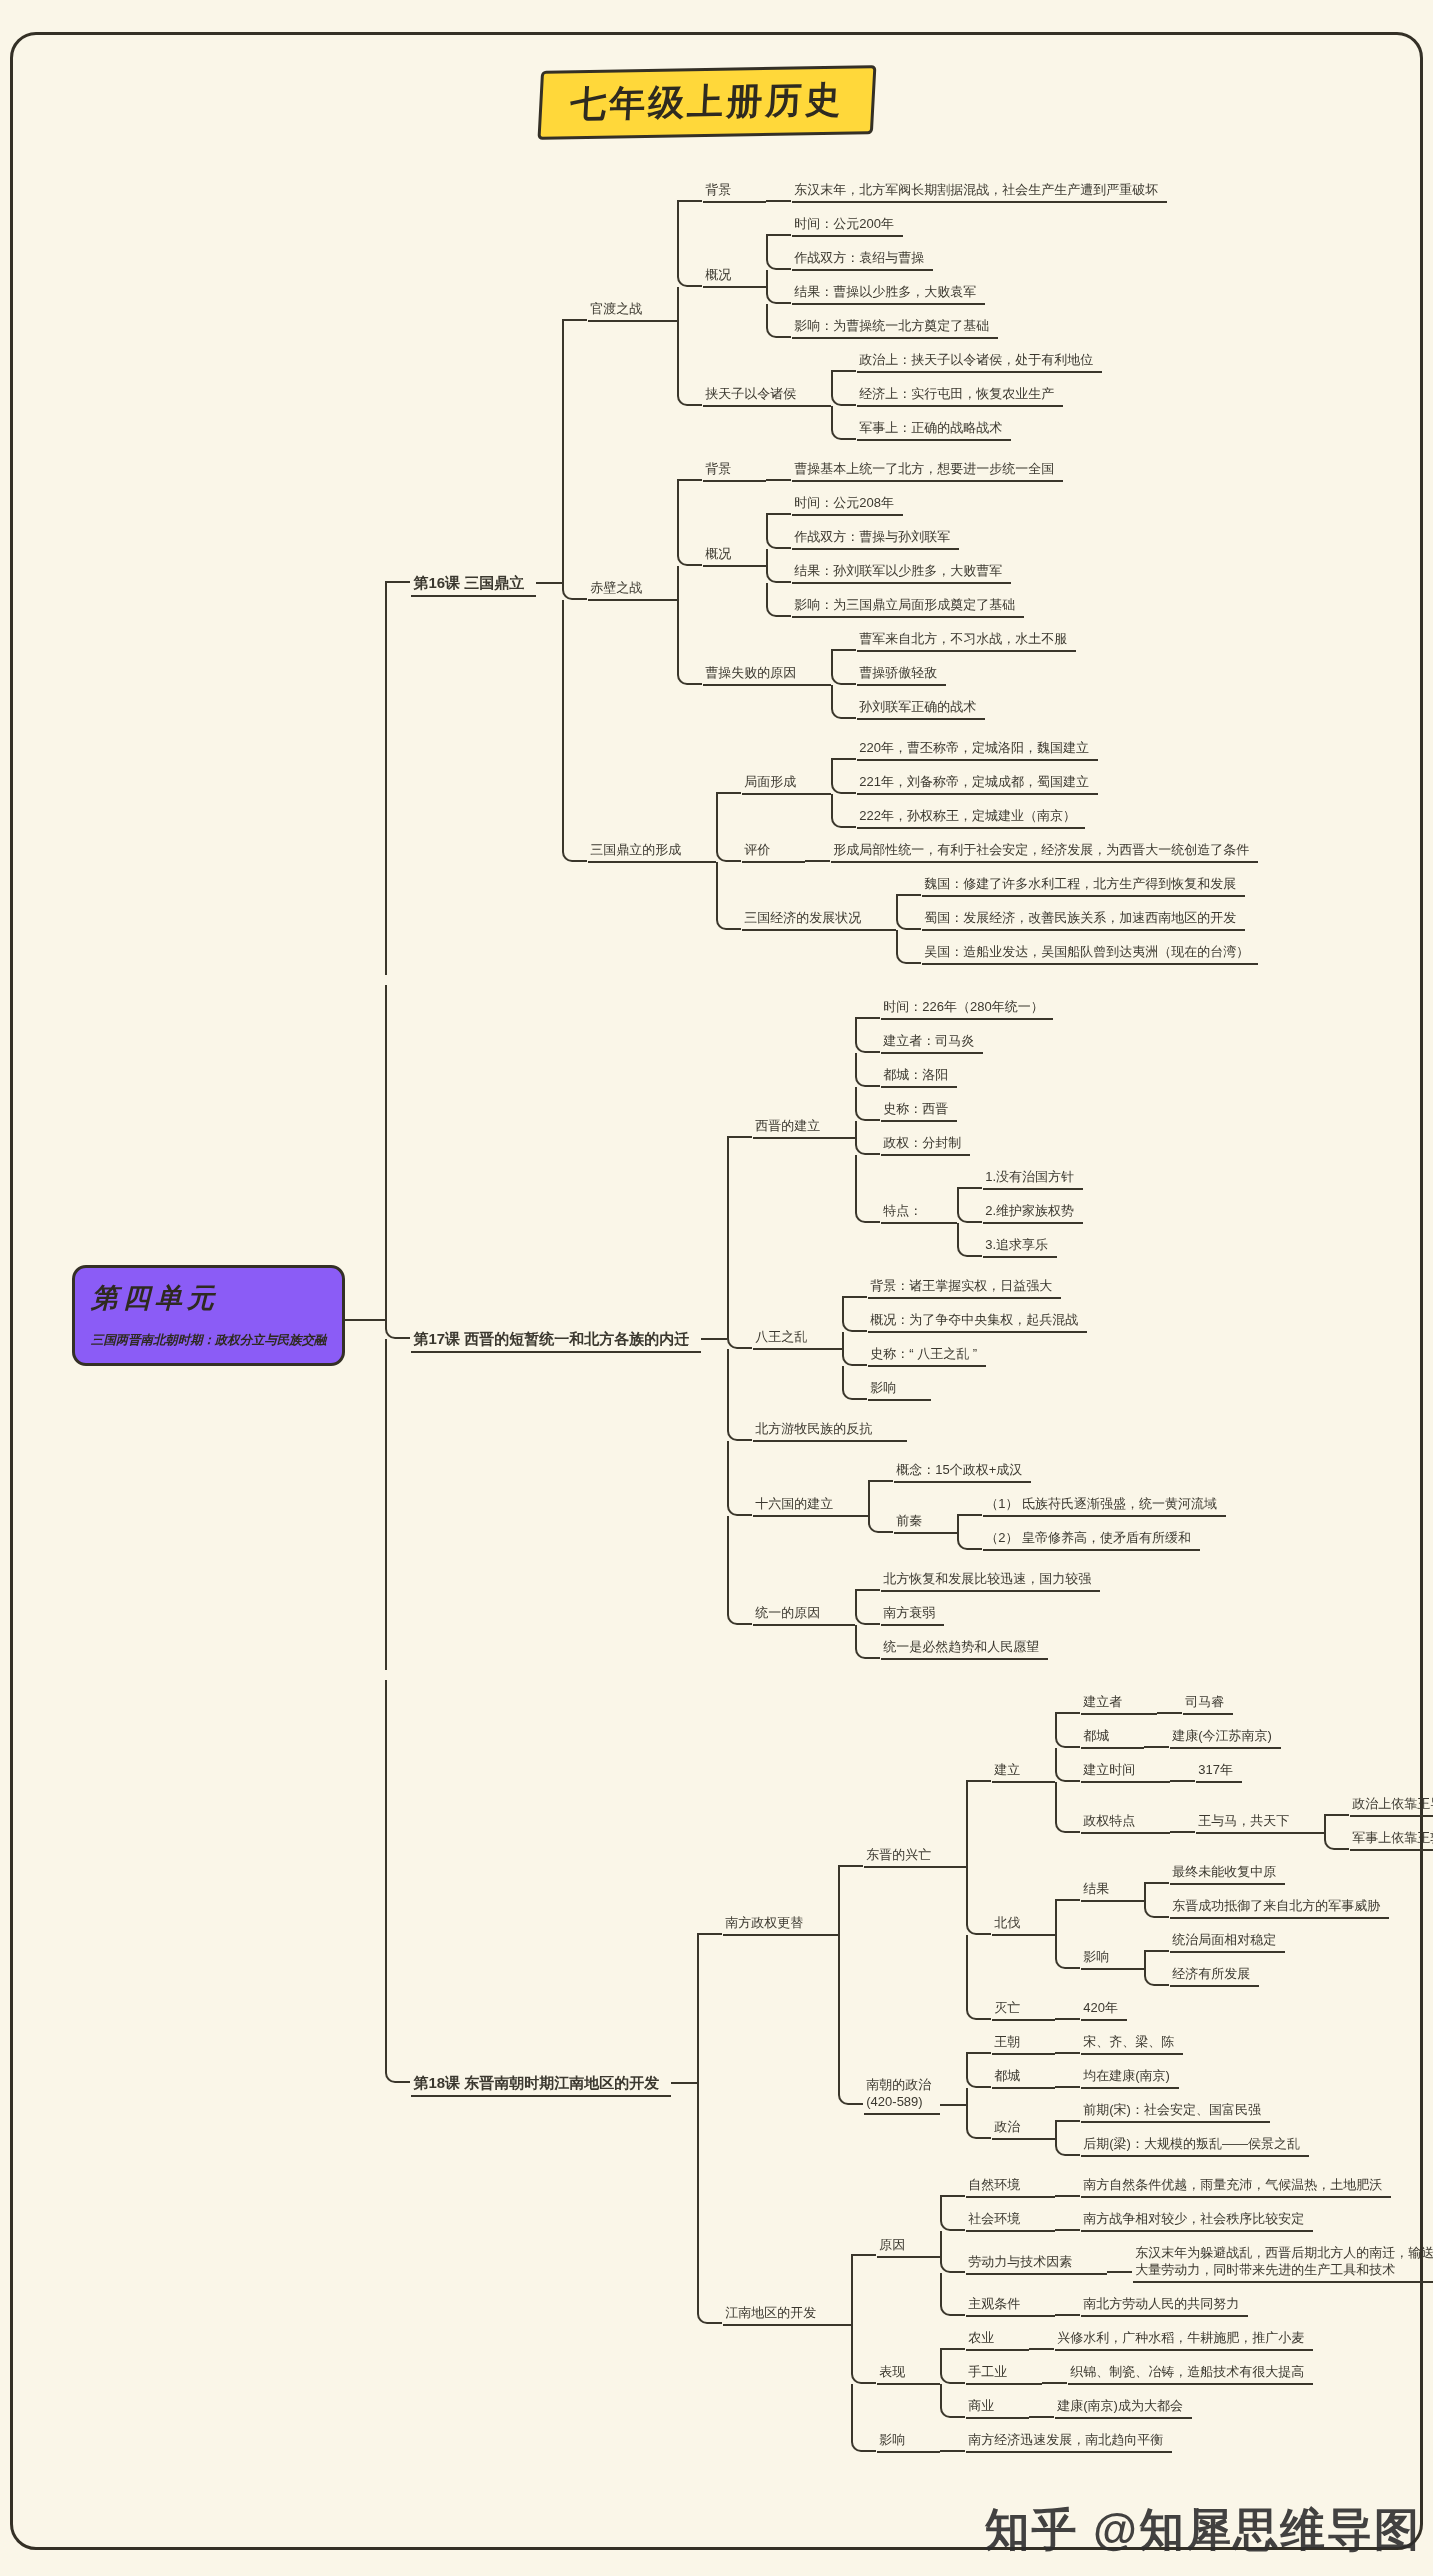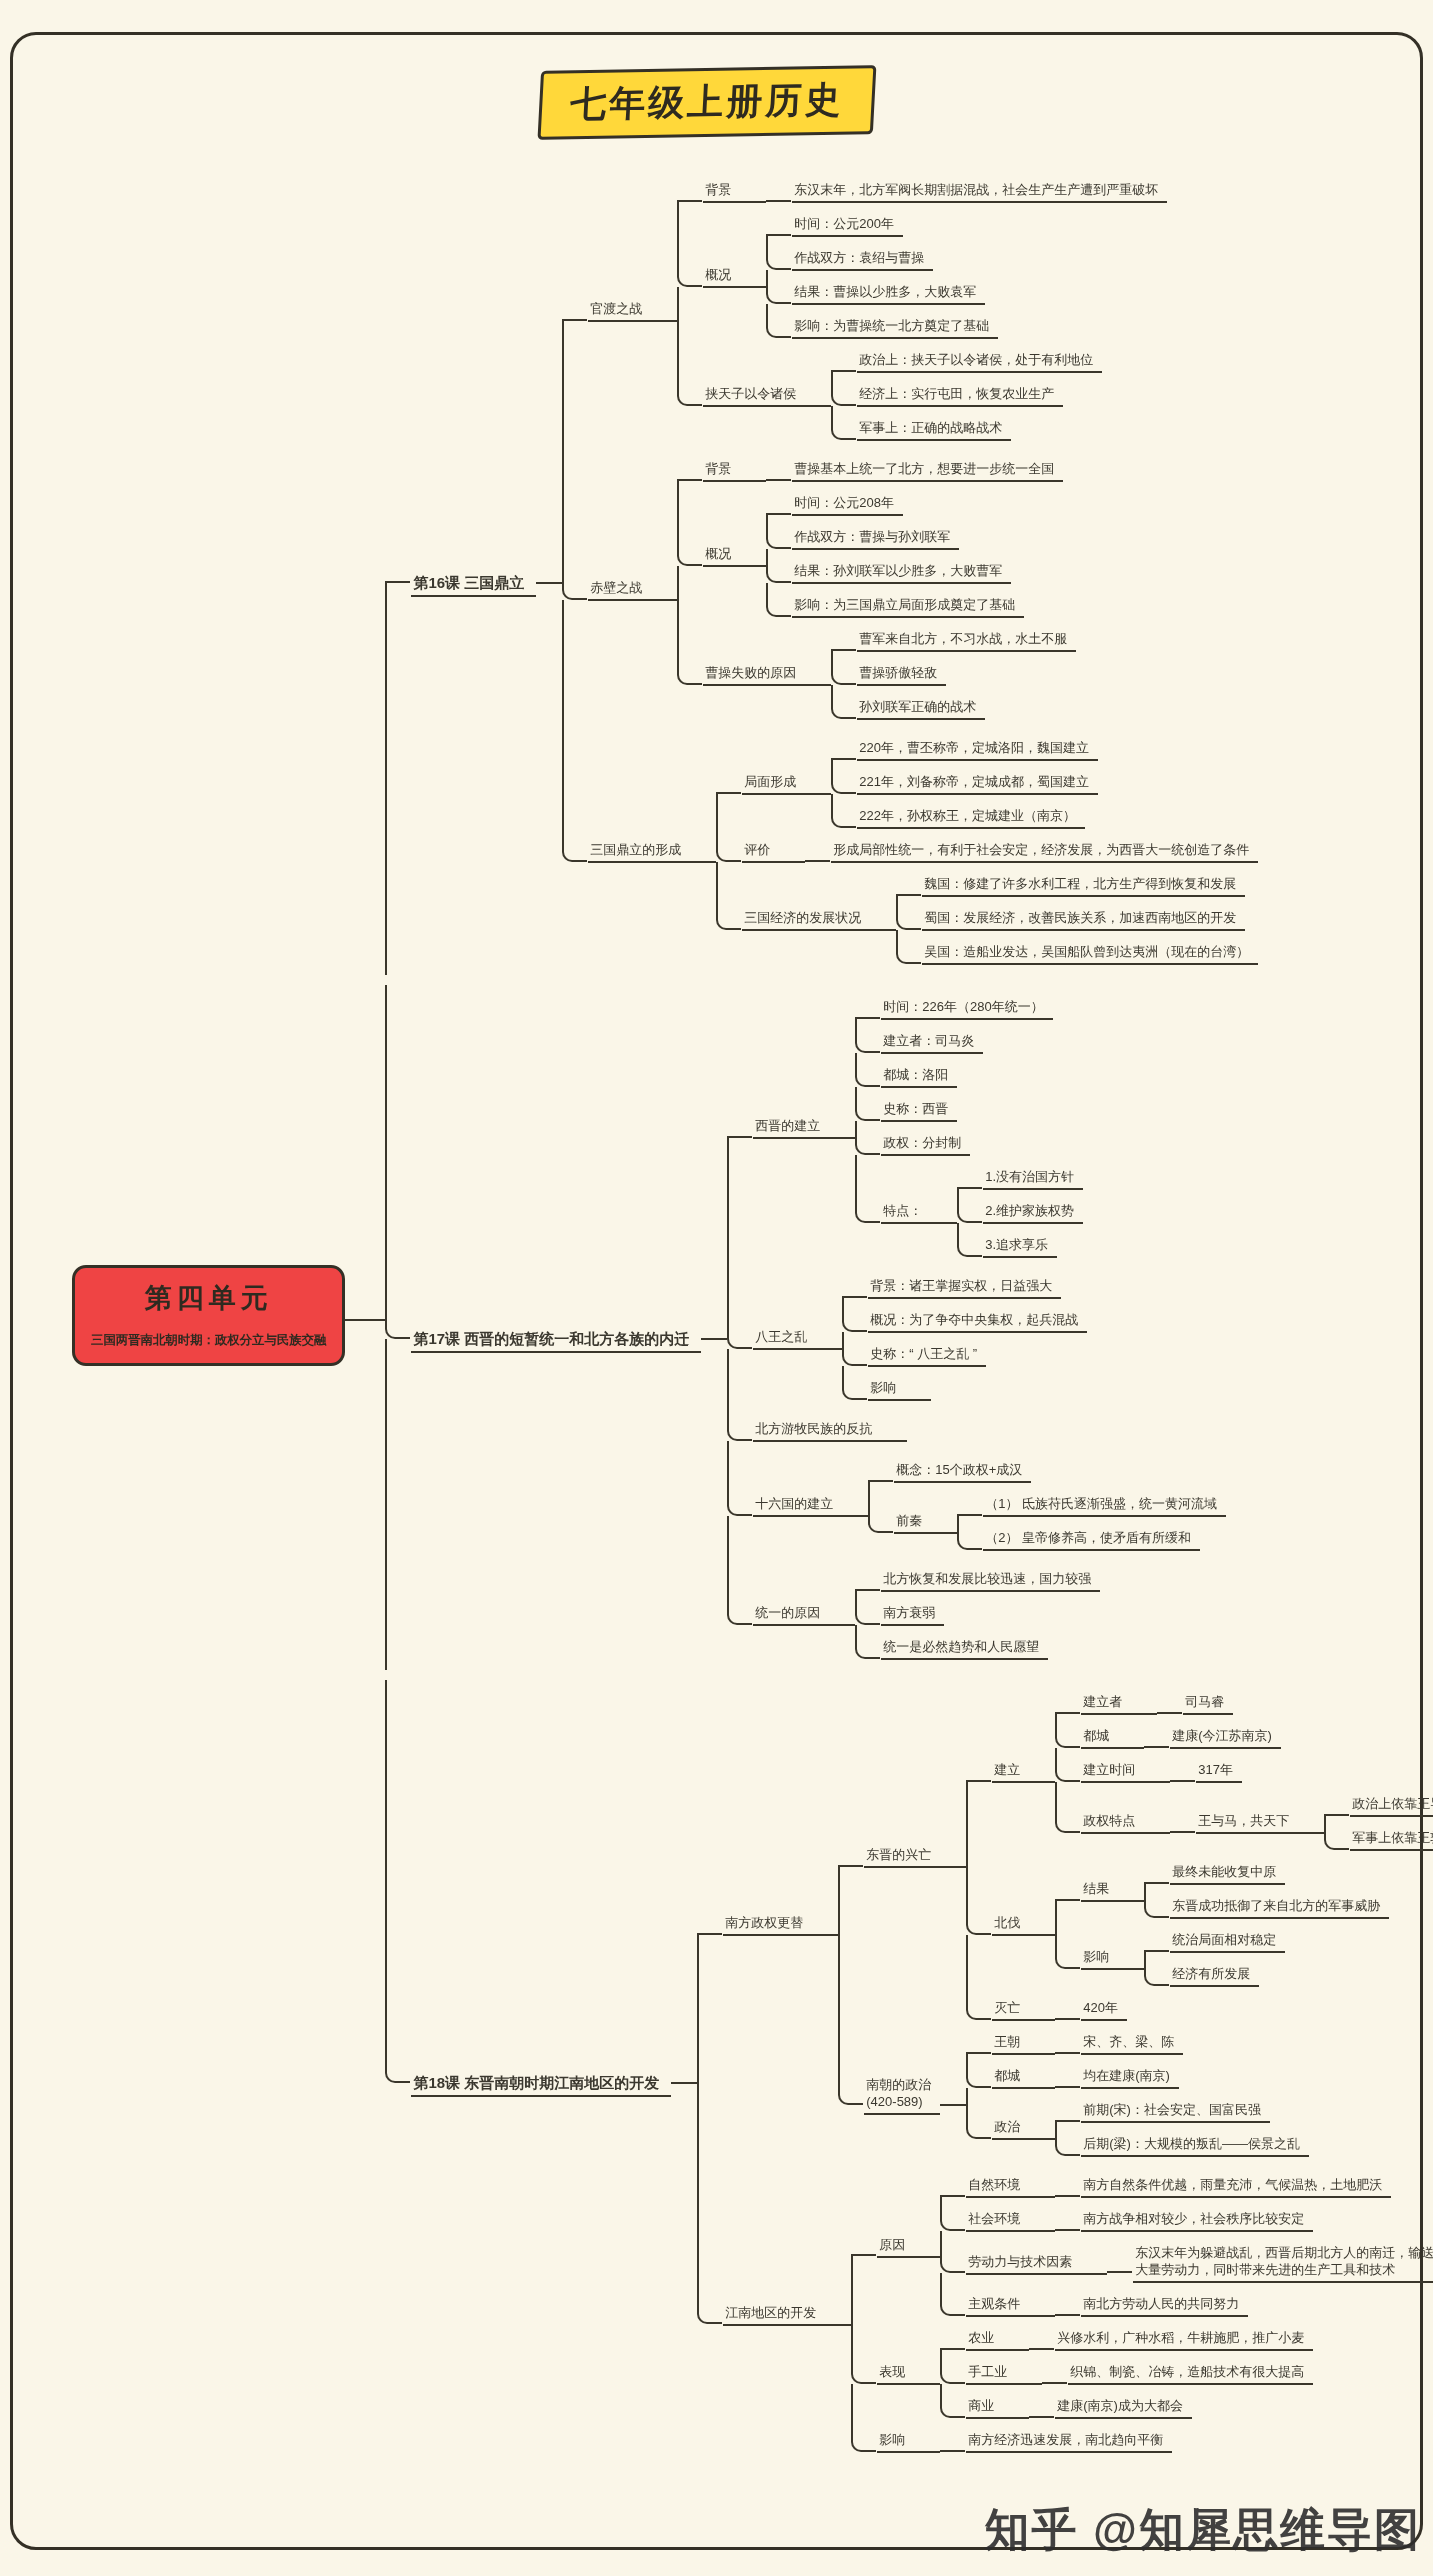--- a/index.html
+++ b/index.html
@@ -42,22 +42,22 @@
     border-left:2.5px solid #3a362b;border-bottom:2.5px solid #3a362b;
     border-bottom-left-radius:10px;box-sizing:border-box;
   }
   .kid::after{
     content:"";position:absolute;left:-26px;top:calc(50% + 11px);bottom:-10px;
     border-left:2.5px solid #3a362b;
   }
   .kid:first-child::before{border-left:none;border-bottom-left-radius:0;top:0;height:calc(50% + 11px);}
   .kid:last-child::after{display:none;}
   .unitbox{
-    background:#ef4444;border:3px solid #343026;border-radius:14px;
-    padding:12px 16px 14px 16px;text-align:center;max-width:249px;
+    background:#8b5cf6;border:3px solid #343026;border-radius:14px;
+    padding:12px 16px 14px 16px;text-align:left;max-width:249px;font-style:italic;
   }
   .unitbox .t1{font-size:27px;font-weight:bold;letter-spacing:5px;color:#2e2a20;}
   .unitbox .t2{font-size:12.4px;font-weight:bold;margin-top:16px;color:#2e2a20;white-space:nowrap;}
   .watermark{
     position:absolute;right:12px;bottom:16px;z-index:4;
     font-size:45px;font-weight:bold;letter-spacing:2px;color:rgba(45,45,45,0.9);
     white-space:nowrap;
   }
 </style>
 </head>

